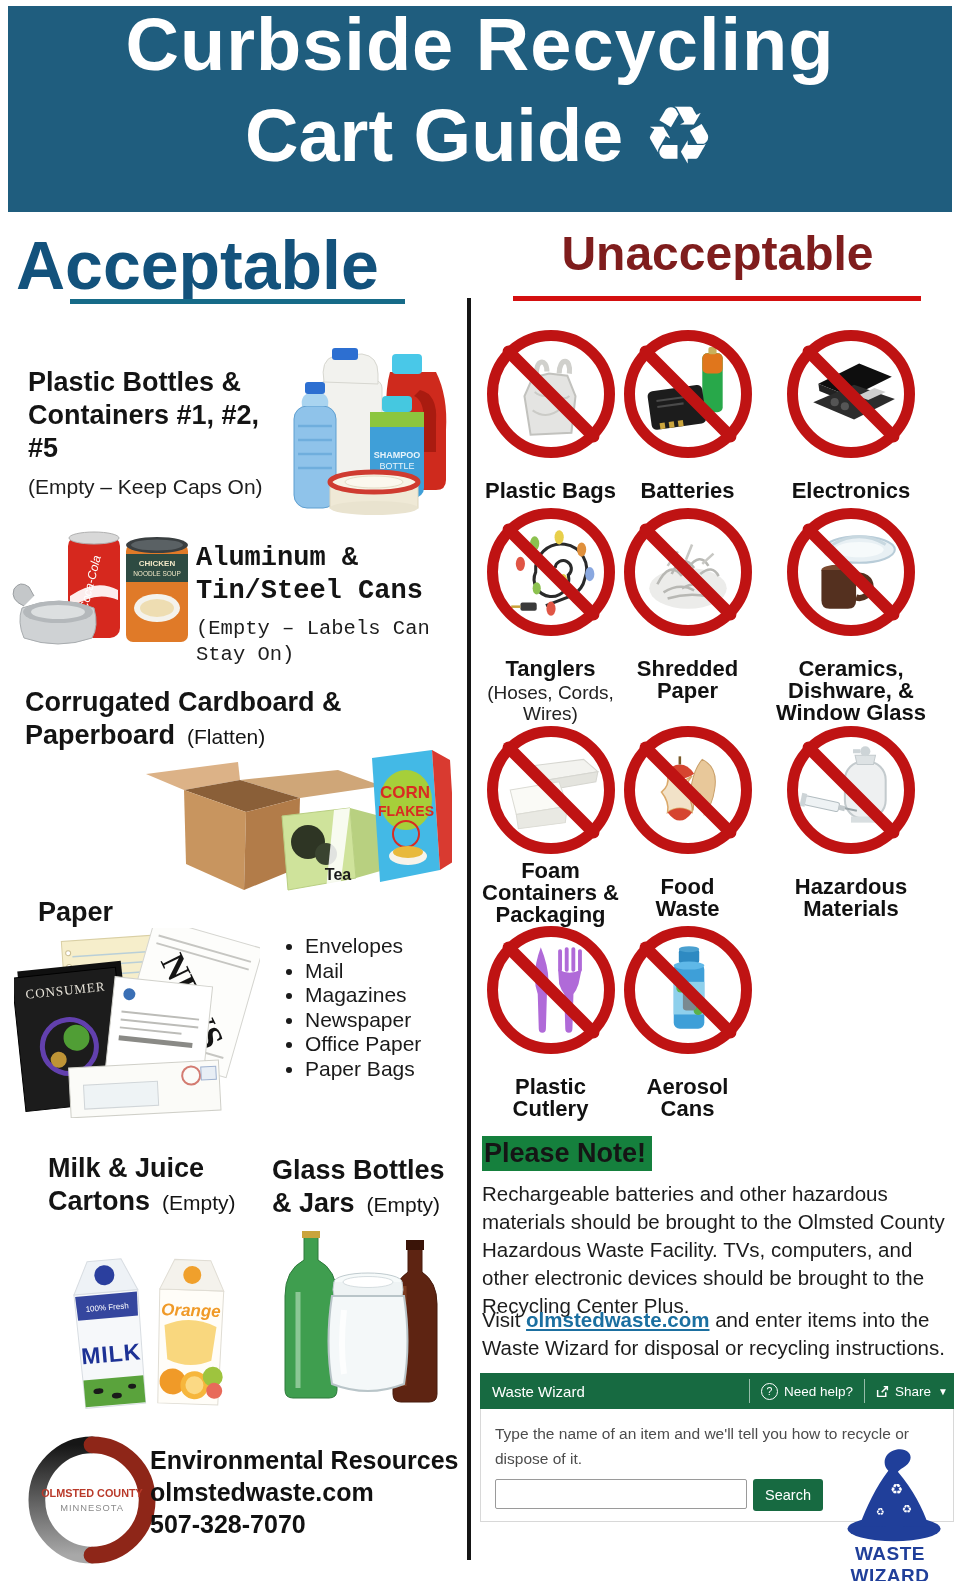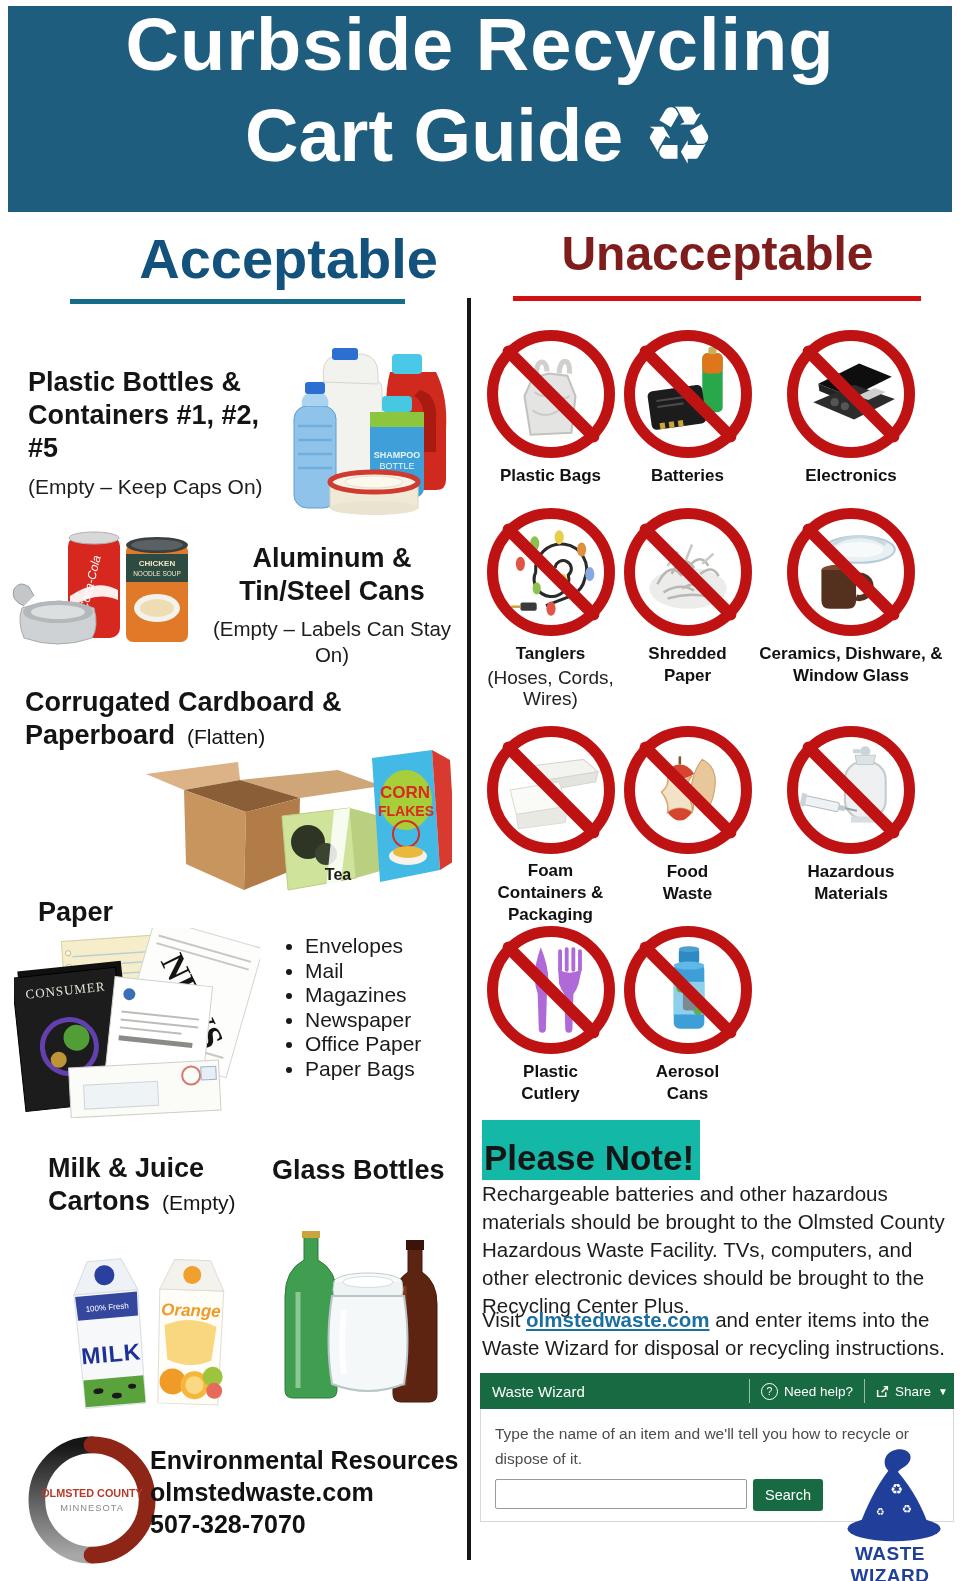--- a/index.html
+++ b/index.html
@@ -9,38 +9,38 @@
 
   
   .poster-header{position:absolute;left:8px;top:6px;width:944px;height:206px;
                  background:#1f5d7e;color:#fff;text-align:center;}
   .title-l1{font-size:74px;font-weight:bold;line-height:1;padding-top:2px;letter-spacing:1px;}
   .title-l2{font-size:74px;font-weight:bold;line-height:1;margin-top:14px;
             display:flex;justify-content:center;align-items:center;gap:20px;}
   .recycle-glyph{font-family:"DejaVu Sans",sans-serif;font-size:80px;line-height:1;font-weight:normal;}
 
   
-  .acc-head{left:8px;top:226px;width:430px;text-align:right;color:#13527c;
-            font-size:56px;font-weight:bold;}
+  .acc-head{left:16px;top:226px;width:430px;text-align:left;color:#13527c;
+            font-size:68px;font-weight:bold;}
   .acc-underline{left:70px;top:299px;width:335px;height:5px;background:#166b88;}
   .unacc-head{left:490px;top:226px;width:455px;text-align:center;color:#7f1d1d;
               font-size:48px;font-weight:bold;}
   .unacc-underline{left:513px;top:296px;width:408px;height:5px;background:#d40f0f;}
   .divider{left:467px;top:298px;width:4px;height:1262px;background:#161616;}
 
   
   .sec-line{font-size:27px;font-weight:bold;line-height:33px;color:#141414;}
   .sec-note{font-size:21px;font-weight:normal;color:#1d1d1d;line-height:26px;}
   .inline-note{font-size:21px;font-weight:normal;margin-left:12px;}
 
   .plastic-text{left:28px;top:366px;width:255px;}
   .plastic-text .sec-note{margin-top:9px;}
   .bottles-art{left:272px;top:310px;}
   .cans-art{left:6px;top:524px;}
-  .cans-text{left:196px;top:542px;width:272px;text-align:center;}
+  .cans-text{left:196px;top:542px;width:272px;text-align:left;font-family:Liberation Mono, monospace;}
   .cans-text .sec-note{margin-top:8px;font-size:20.5px;}
   .cardboard-text{left:25px;top:686px;width:440px;}
   .cardboard-art{left:88px;top:742px;}
   .paper-title{left:38px;top:896px;}
   .paper-art{left:14px;top:928px;}
   .paper-list{left:283px;top:934px;width:185px;}
   .paper-list ul{margin:0;padding-left:22px;}
   .paper-list li{font-size:21px;line-height:24.5px;margin:0;color:#1a1a1a;}
   .cartons-text{left:48px;top:1152px;width:235px;}
   .glass-text{left:272px;top:1154px;width:195px;}
@@ -56,28 +56,28 @@
   .no-grid{left:482px;top:330px;width:464px;display:grid;
            grid-template-columns:repeat(3,1fr);
            grid-template-rows:178px 218px 200px 200px;justify-items:center;}
   .no-cell{display:flex;flex-direction:column;align-items:center;text-align:center;}
   .no-sign{position:relative;width:128px;height:128px;}
   .no-art{position:absolute;left:13px;top:13px;width:102px;height:102px;}
   .ring{position:absolute;left:0;top:0;width:106px;height:106px;
         border:11px solid #bf1313;border-radius:50%;}
   .slash{position:absolute;left:-2px;top:58px;width:132px;height:12px;background:#bf1313;
          border-radius:6px;transform:rotate(45deg);}
-  .no-label{margin-top:7px;font-size:17px;font-weight:bold;line-height:22px;color:#111;text-align:center;}
+  .no-label{margin-top:22px;font-size:22px;font-weight:bold;line-height:22px;color:#111;text-align:center;}
   .no-sub{font-size:19px;color:#222;line-height:21px;margin-top:2px;max-width:135px;}
   .w80{max-width:80px;} .w95{max-width:95px;} .w110{max-width:112px;}
   .w125{max-width:125px;} .w165{max-width:168px;} .w190{width:190px;}
 
   
   .note-head{left:482px;top:1138px;}
-  .note-head span{background:#14b8a6;font-size:35px;font-weight:bold;padding:18px 6px 3px 2px;}
+  .note-head span{background:#15803d;font-size:27px;font-weight:bold;padding:2px 6px 3px 2px;}
   .note-body{left:482px;top:1180px;width:476px;font-size:20.5px;line-height:28px;color:#1c1c1c;}
   .note-visit{left:482px;top:1306px;width:476px;font-size:20.5px;line-height:28px;color:#1c1c1c;}
   .note-visit a{color:#1b6fa0;font-weight:bold;text-decoration:underline;cursor:pointer;}
 
   
   .widget{left:480px;top:1373px;width:474px;}
   .wbar{height:36px;background:#176a41;color:#fff;display:flex;align-items:center;position:relative;}
   .wtitle{margin-left:12px;font-size:15px;}
   .wright{position:absolute;right:6px;top:0;height:36px;display:flex;align-items:center;}
   .wdiv{width:1px;height:24px;background:rgba(255,255,255,.55);margin:0 11px;}
@@ -259,20 +259,23 @@
   </div>
 
   <div class="abs cartons-text">
     <div class="sec-line">Milk &amp; Juice</div>
     <div class="sec-line">
       <span>Cartons</span><span class="inline-note">(Empty)</span>
     </div>
   </div>
   <div class="abs glass-text">
     <div class="sec-line">Glass Bottles</div>
+    <div class="sec-line">
+      <span>&amp; Jars</span><span class="inline-note">(Empty)</span>
+    </div>
   </div>
   <svg class="abs cartons-art" width="196" height="190" viewBox="0 0 196 190">
     <g transform="rotate(-5 64 110)">
       <path d="M32 62 L96 62 L94 176 L34 176 Z" fill="#f6f8fa" stroke="#d8dde2"></path>
       <path d="M32 62 L48 30 L82 30 L96 62 Z" fill="#eef2f6" stroke="#d8dde2"></path>
       <circle cx="64" cy="45" r="10" fill="#2b3f9e"></circle>
       <path d="M33 64 L95 64 L94 88 L34 88 Z" fill="#35469e"></path>
       <text x="64" y="80" text-anchor="middle" font-size="8" fill="#ffffff">100% Fresh</text>
       <text x="64" y="132" text-anchor="middle" font-size="23" font-weight="bold" letter-spacing="1" fill="#1d3295">MILK</text>
       <path d="M34 148 L94 148 L94 175 L34 175 Z" fill="#5aa33c"></path>

